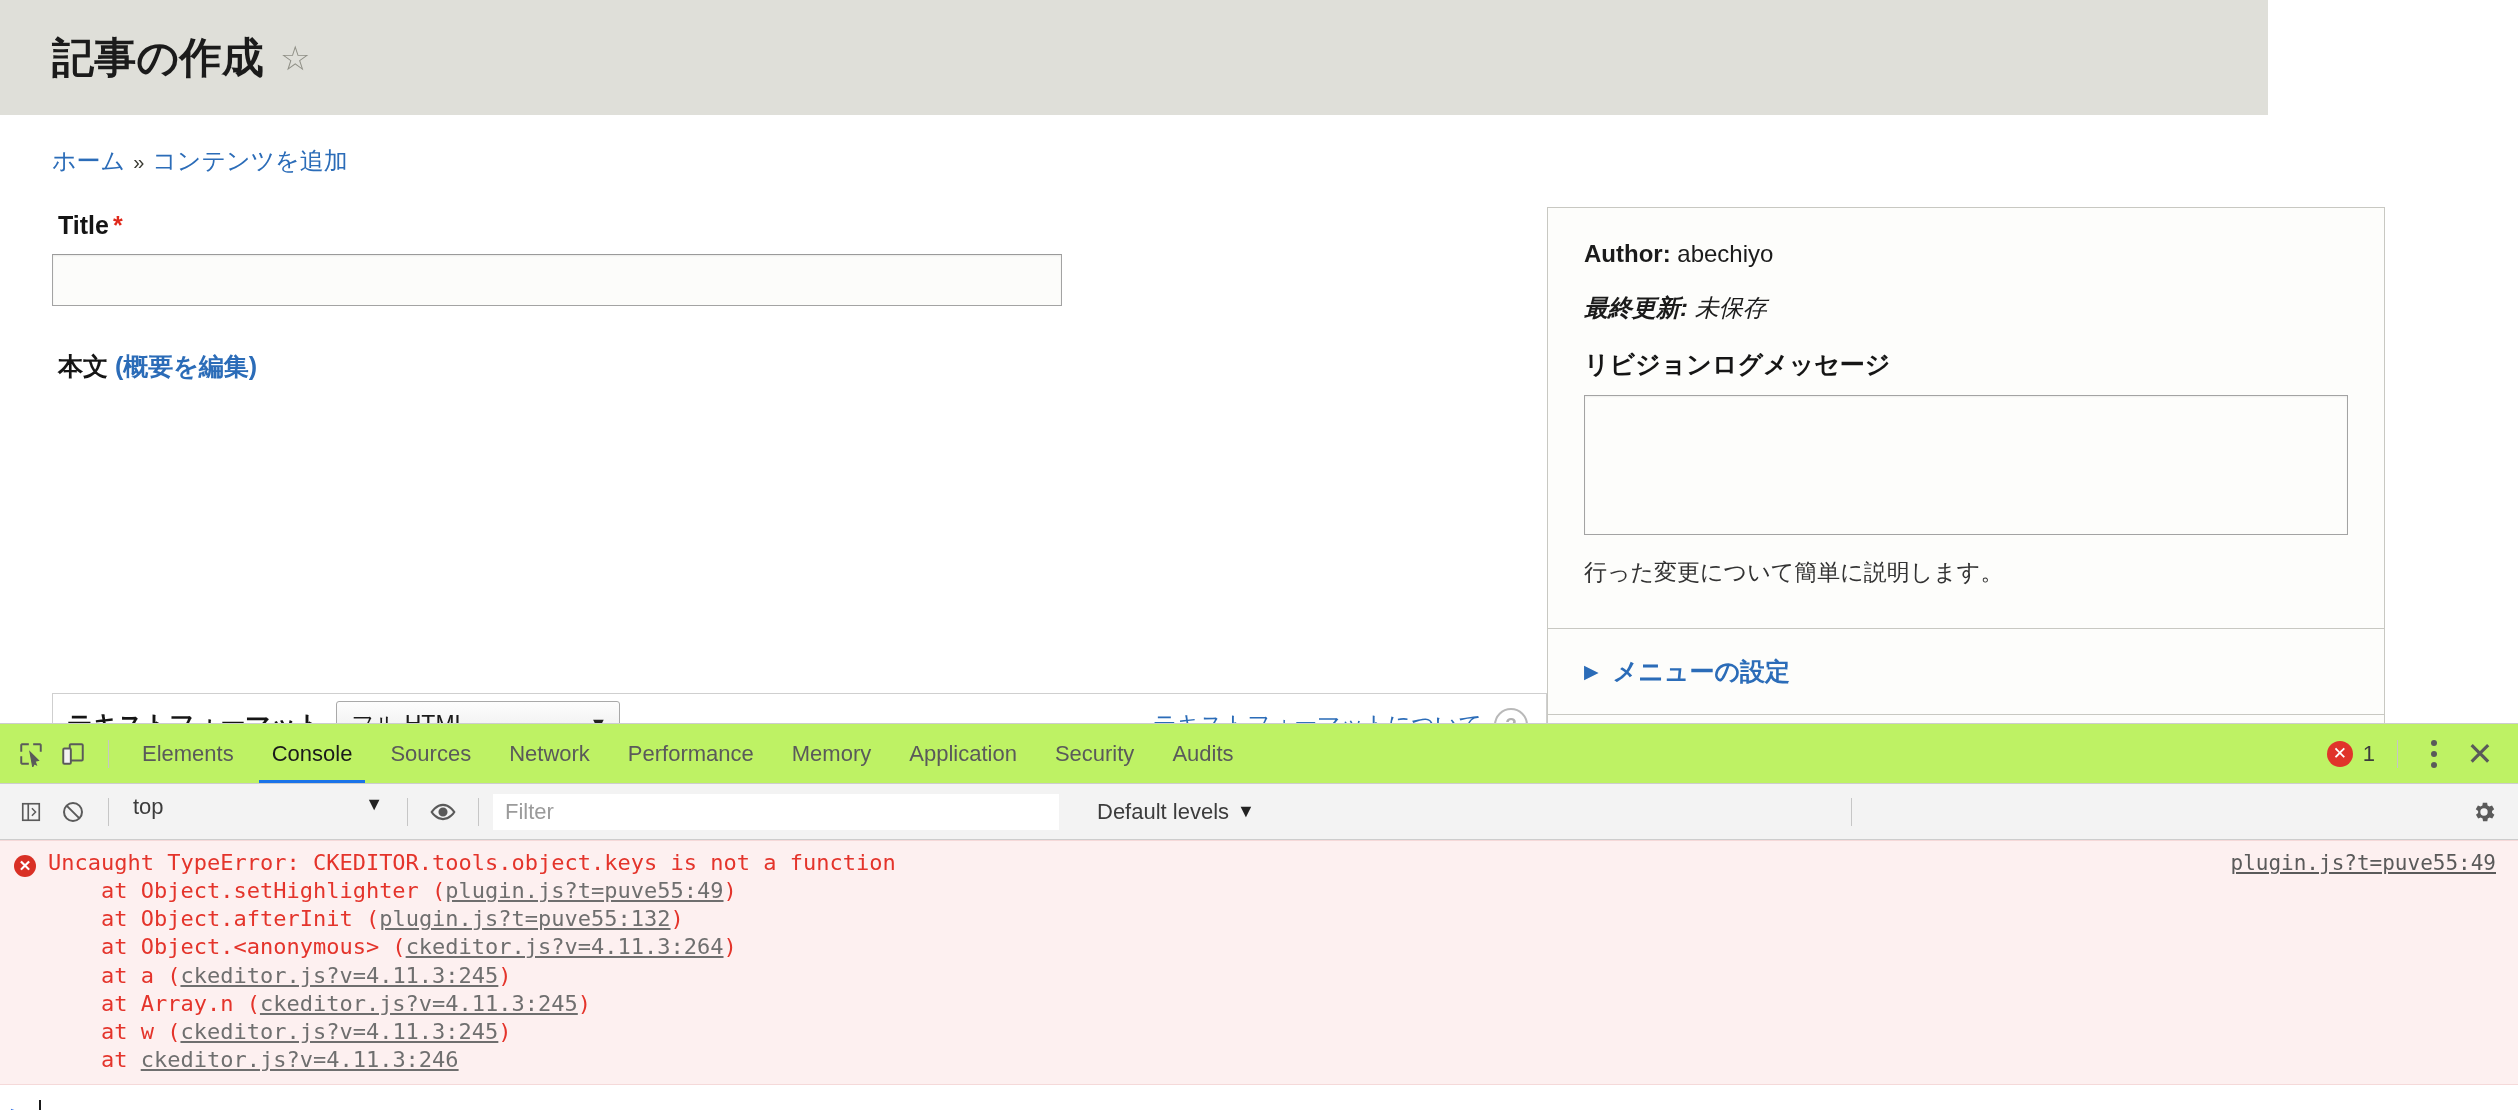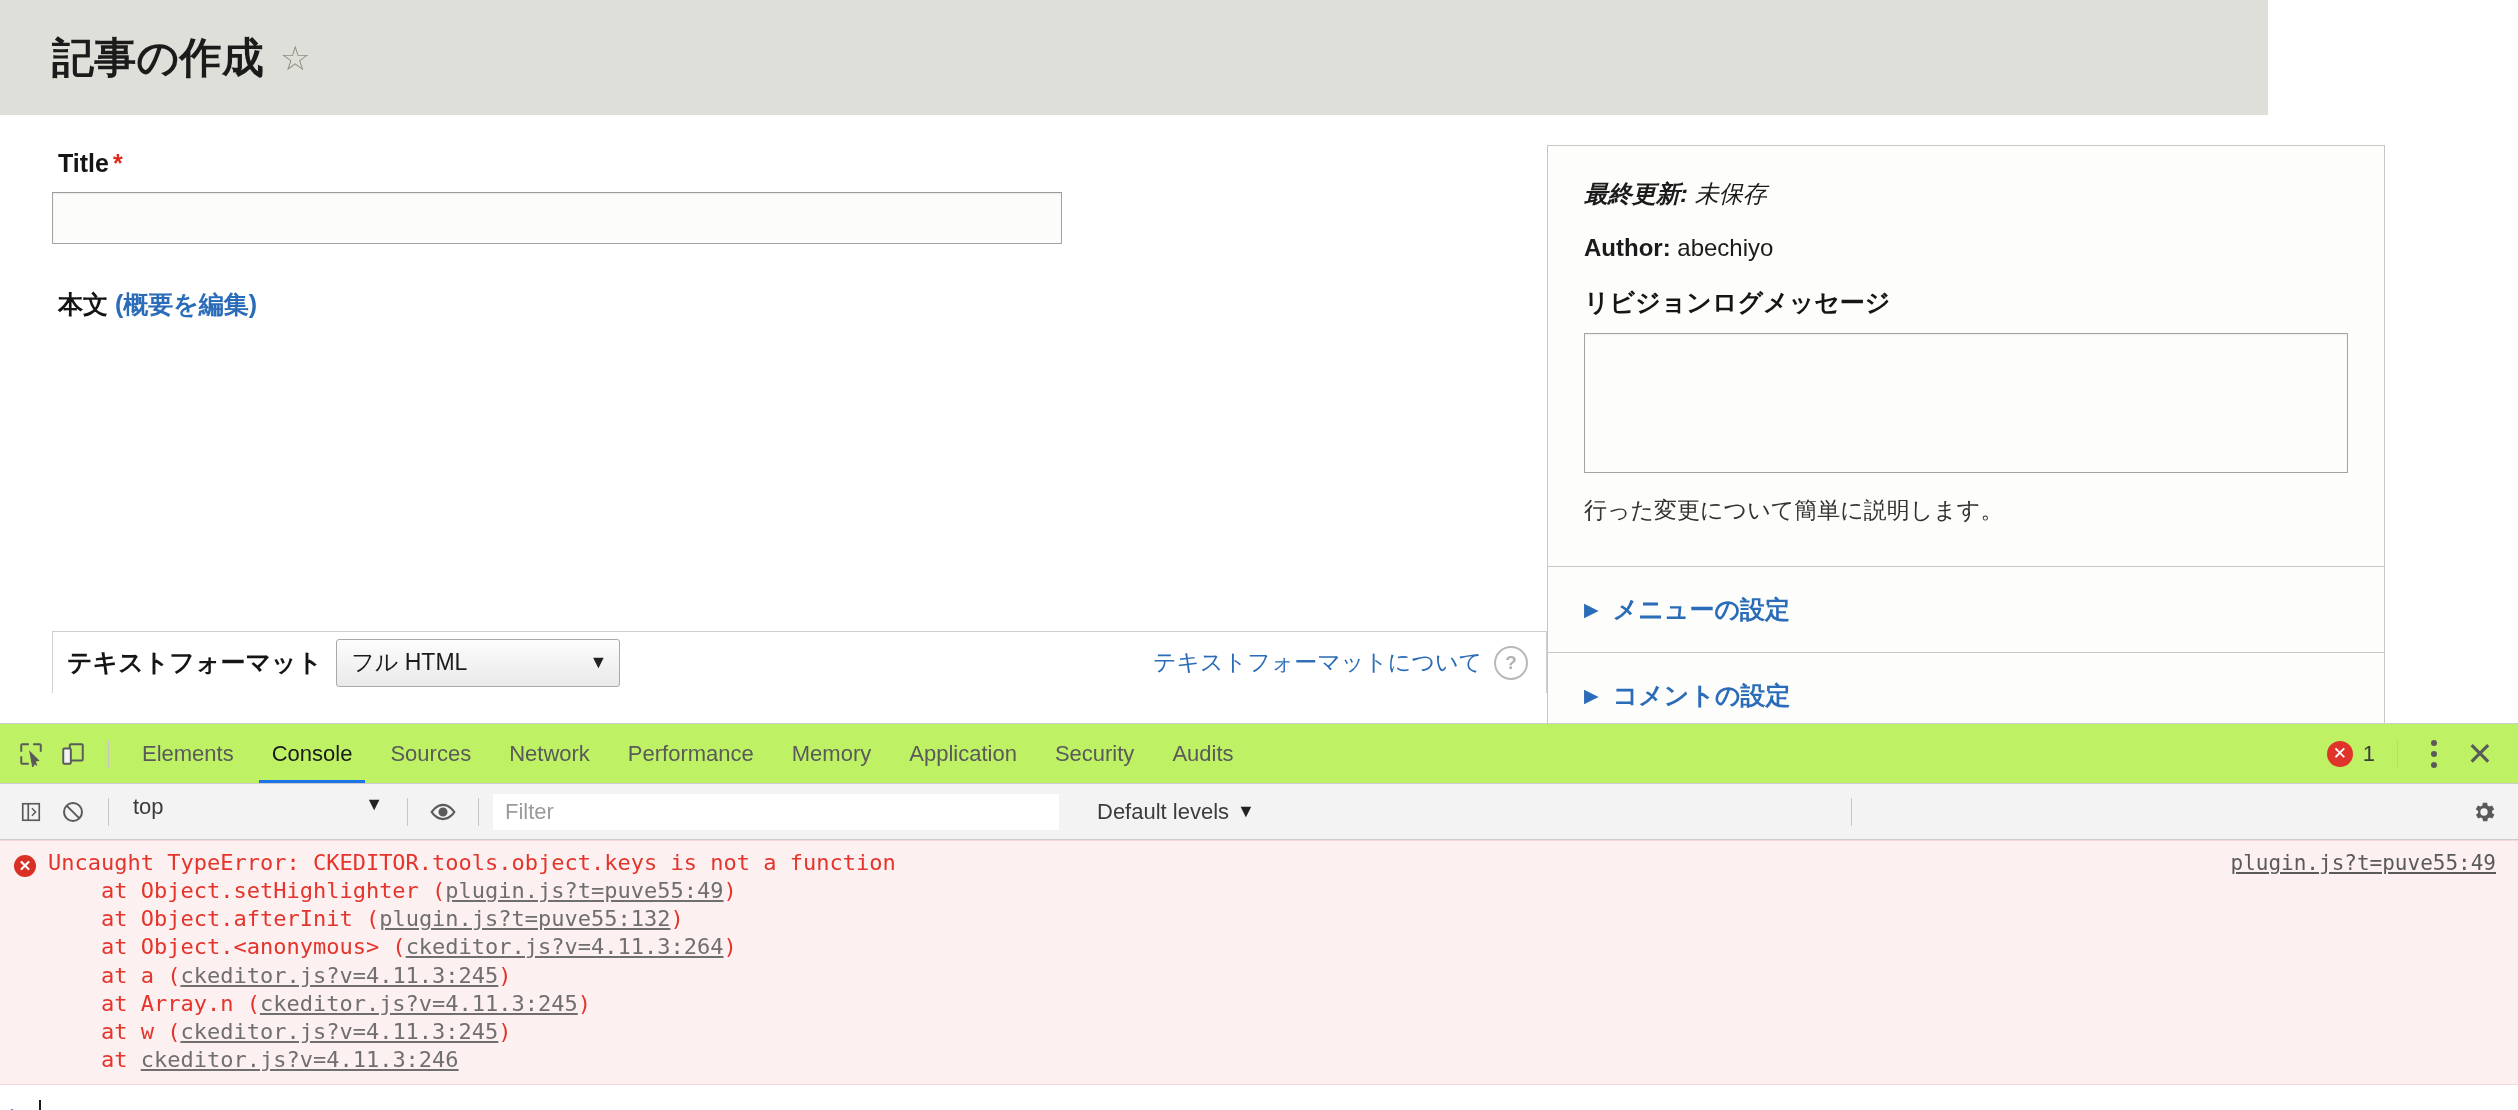--- a/index.html
+++ b/index.html
@@ -194,20 +194,25 @@
 
 <div class="page">
 
   <div class="site-header">
     <div class="page-title">
       <span>記事の作成</span>
       <span class="star-icon">☆</span>
     </div>
   </div>
 
+  <div class="breadcrumb">
+    <a href="#">ホーム</a>
+    <span class="sep">»</span>
+    <a href="#">コンテンツを追加</a>
+  </div>
 
   <div class="main">
 
     <div class="col-left">
 
       <div class="field-label">
         <span>Title</span><span class="req">*</span>
       </div>
       <input class="text-input" type="text" placeholder="" style="">
 
@@ -226,27 +231,27 @@
         </div>
         <div class="format-help">
           <span>テキストフォーマットについて</span>
           <span class="help-badge">?</span>
         </div>
       </div>
     </div>
 
     <div class="col-right">
       <div class="meta-box">
+        <div class="meta-line">
+          <span class="k">Author:</span>
+          <span>abechiyo</span>
+        </div>
         <div class="meta-line italic">
           <span class="k">最終更新:</span>
           <span class="v">未保存</span>
-        </div>
-        <div class="meta-line">
-          <span class="k">Author:</span>
-          <span>abechiyo</span>
         </div>
         <div class="meta-sub-label">リビジョンログメッセージ</div>
         <textarea class="meta-textarea" style=""></textarea>
         <div class="meta-desc">行った変更について簡単に説明します。</div>
       </div>
 
       <div class="accordion">
         <span class="tri">▶</span>
         <span>メニューの設定</span>
       </div>

